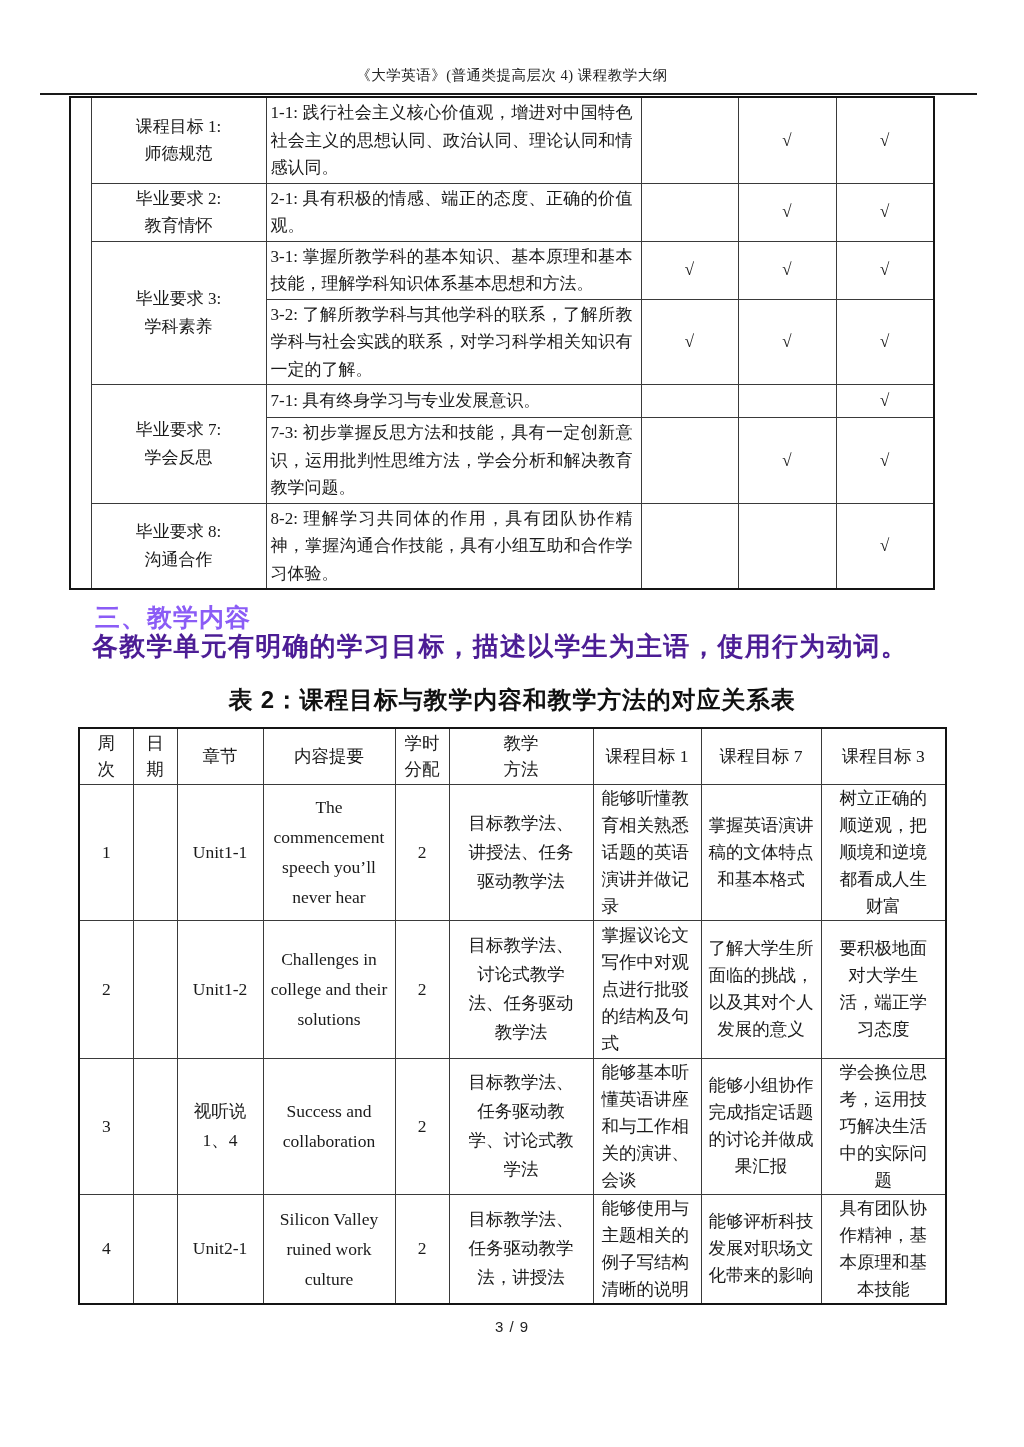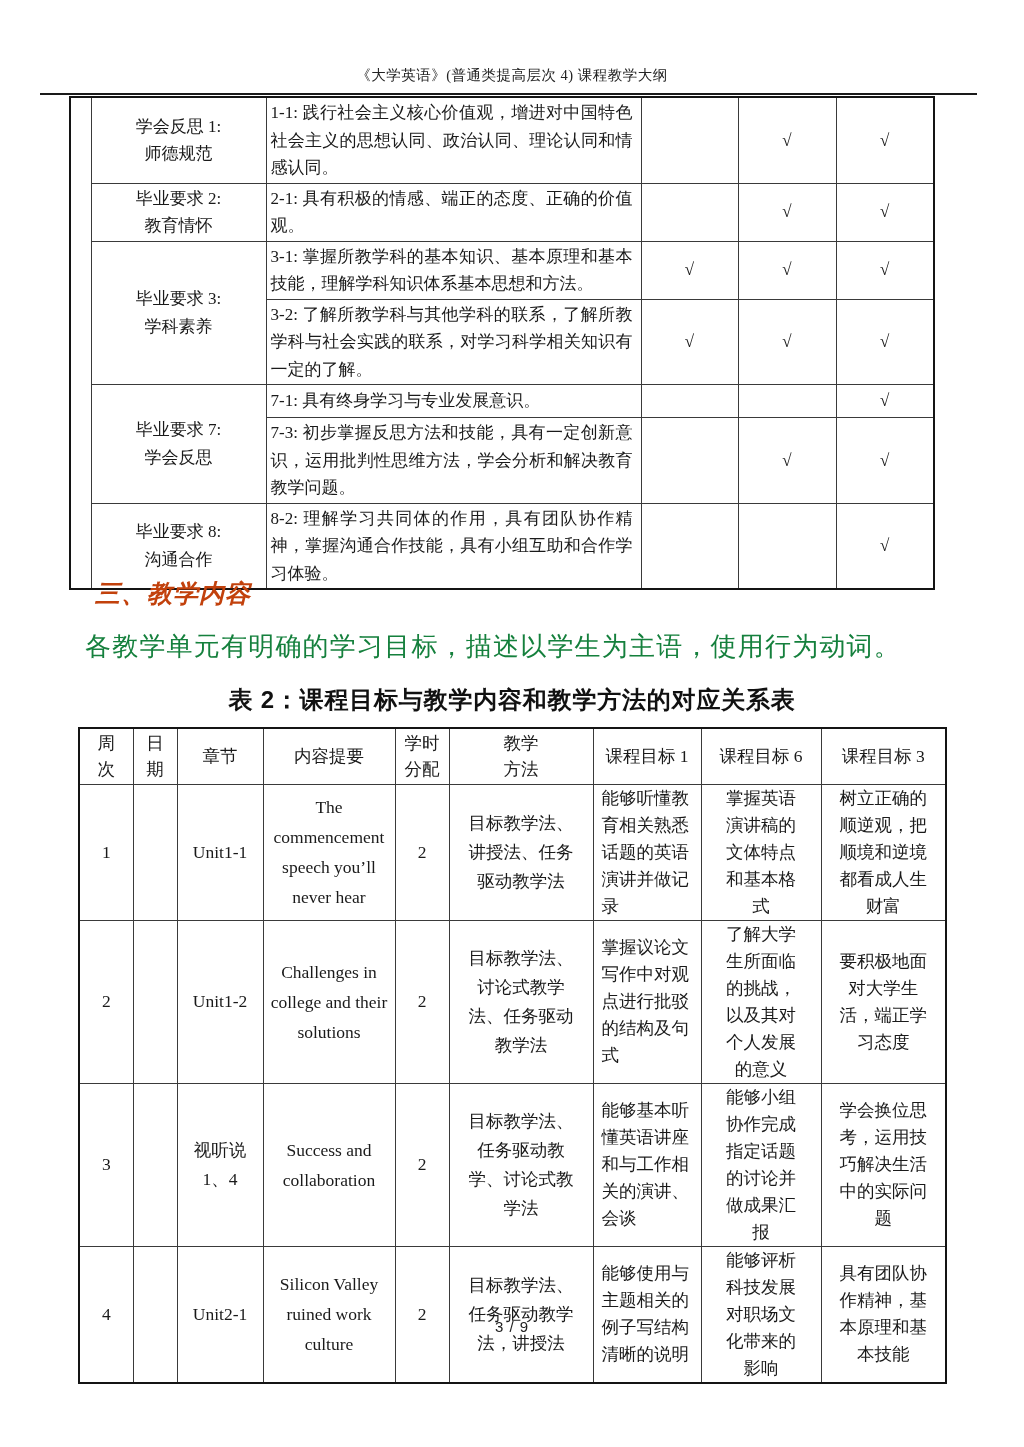--- a/index.html
+++ b/index.html
@@ -24,27 +24,27 @@
     border:1.5px solid #3a3a3a;
     font-size:17px;line-height:27.5px;vertical-align:middle;
     padding:0;overflow:hidden;
   }
   .t1{border:2px solid #141414;}
   .t1 .lbl{white-space:pre-line;text-align:center;}
   .t1 .desc{text-align:justify;padding:1px 8px 1px 4px;}
   .t1 .chk{text-align:center;font-size:17px;}
   
   .sec-heading{
-    position:absolute;left:95px;top:577px;
+    position:absolute;left:95px;top:601px;
     font-family:"Liberation Sans","DejaVu Sans",sans-serif;
-    font-weight:700;font-size:25px;letter-spacing:1px;color:#c2410c;font-style:italic;
+    font-weight:700;font-size:25px;letter-spacing:1px;color:#8b5cf6;
   }
   .intro-par{
-    position:absolute;left:85px;top:629px;width:870px;
-    font-size:26px;letter-spacing:1.2px;color:#15803d;
+    position:absolute;left:92px;top:629px;width:870px;
+    font-size:26px;letter-spacing:1.2px;color:#4c1d95;font-weight:bold;
   }
   .t2-title{
     position:absolute;left:0;top:684px;width:1024px;text-align:center;
     font-family:"Liberation Sans","DejaVu Sans",sans-serif;
     font-weight:700;font-size:24px;letter-spacing:.8px;color:#111;
   }
   
   .t2{
     position:absolute;left:78px;top:727px;
     border-collapse:collapse;table-layout:fixed;width:867px;
@@ -55,21 +55,21 @@
     font-weight:normal;overflow:hidden;padding:0;
   }
   .t2 th{
     font-size:17.5px;line-height:26px;text-align:center;white-space:pre-line;
   }
   .t2 td{font-size:17.5px;line-height:27px;text-align:center;}
   .t2 .chapter{white-space:pre-line;line-height:29px;}
   .t2 .summary{padding:0 6px;line-height:30px;}
   .t2 .method{padding:8px 14px;line-height:29px;}
   .t2 .goal1{text-align:left;padding:0 8px;}
-  .t2 .goal2{padding:0 16px;}
+  .t2 .goal2{padding:0 4px;}
   .t2 .goal3{padding:0 12px;}
   
   .footer{
     position:absolute;left:0;top:1318px;width:100%;text-align:center;
     font-family:"Liberation Sans","DejaVu Sans",sans-serif;
     font-size:15px;color:#222;letter-spacing:1px;
   }
 </style>
 </head>
 <body>
@@ -84,21 +84,21 @@
       <col style="width:21px">
         <col style="width:175px">
         <col style="width:375px">
       <col style="width:97px">
         <col style="width:98px">
         <col style="width:98px">
     </colgroup>
     <tbody>
       <tr style="height:83px">
         <td rowspan="7"></td>
-        <td class="lbl">学会反思 1:
+        <td class="lbl">课程目标 1:
 师德规范</td>
         <td class="desc">1-1: 践行社会主义核心价值观，增进对中国特色社会主义的思想认同、政治认同、理论认同和情感认同。</td>
         <td class="chk"></td>
         <td class="chk">√</td>
         <td class="chk">√</td>
       </tr>
       <tr style="height:53px">
         <td class="lbl">毕业要求 2:
 教育情怀</td>
         <td class="desc">2-1: 具有积极的情感、端正的态度、正确的价值观。</td>
@@ -167,21 +167,21 @@
 次</th>
         <th>日
 期</th>
         <th>章节</th>
         <th>内容提要</th>
         <th>学时
 分配</th>
         <th>教学
 方法</th>
         <th>课程目标 1</th>
-        <th>课程目标 6</th>
+        <th>课程目标 7</th>
         <th>课程目标 3</th>
       </tr>
     </thead>
     <tbody>
       <tr style="height:134px">
         <td>1</td>
         <td></td>
         <td class="chapter">Unit1-1</td>
         <td class="summary">The commencement speech you’ll never hear</td>
         <td>2</td>

